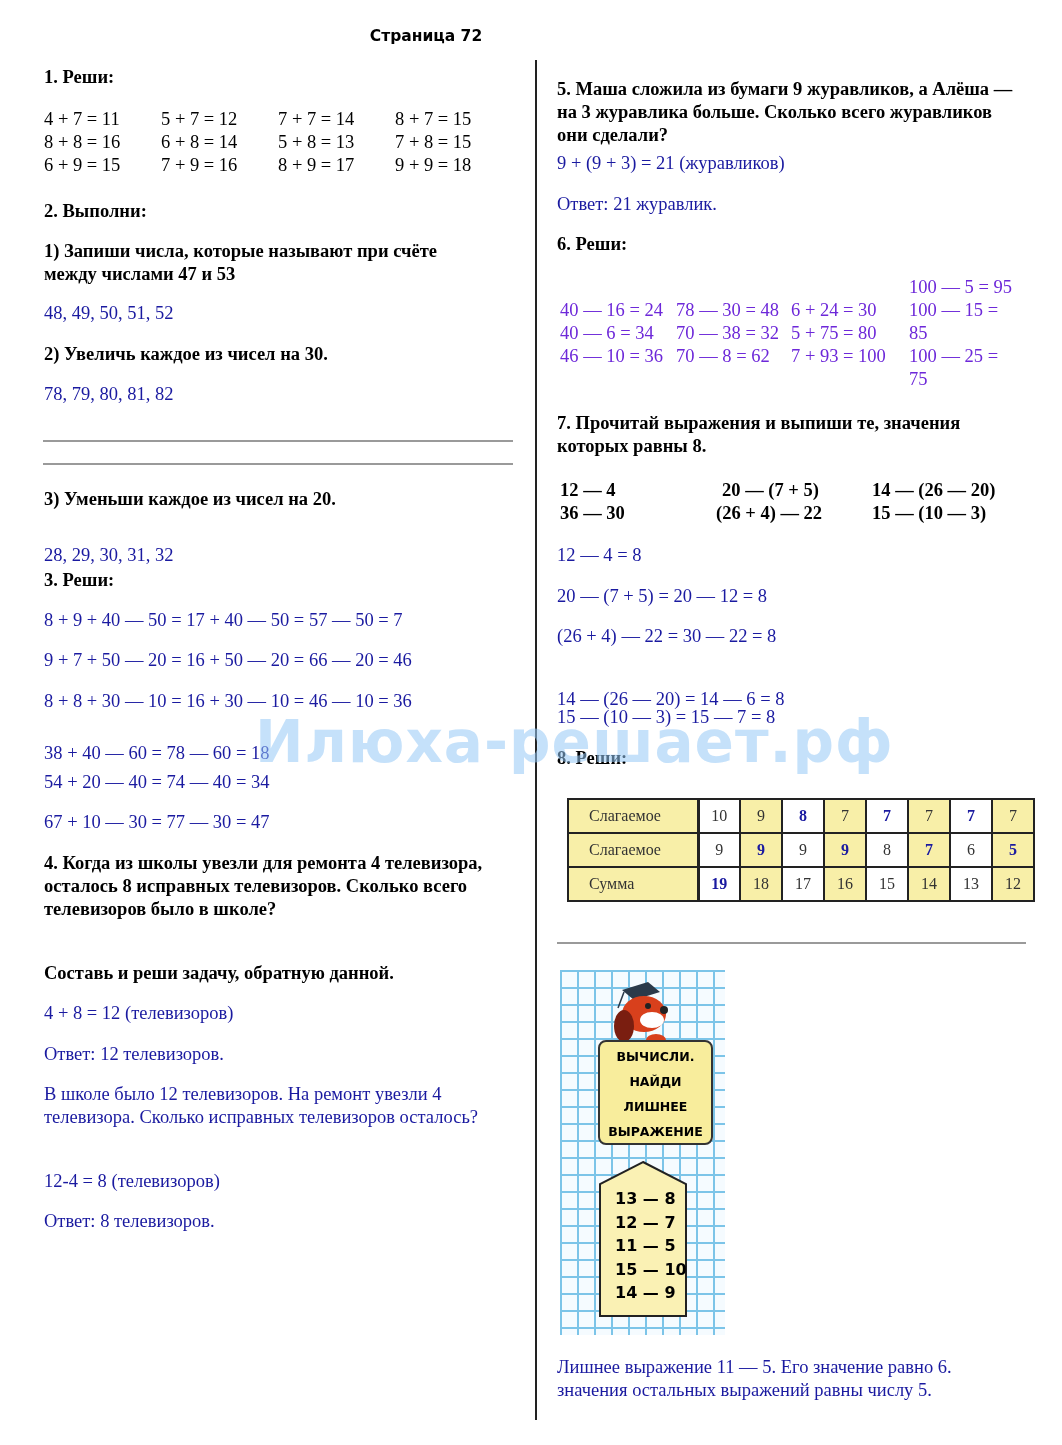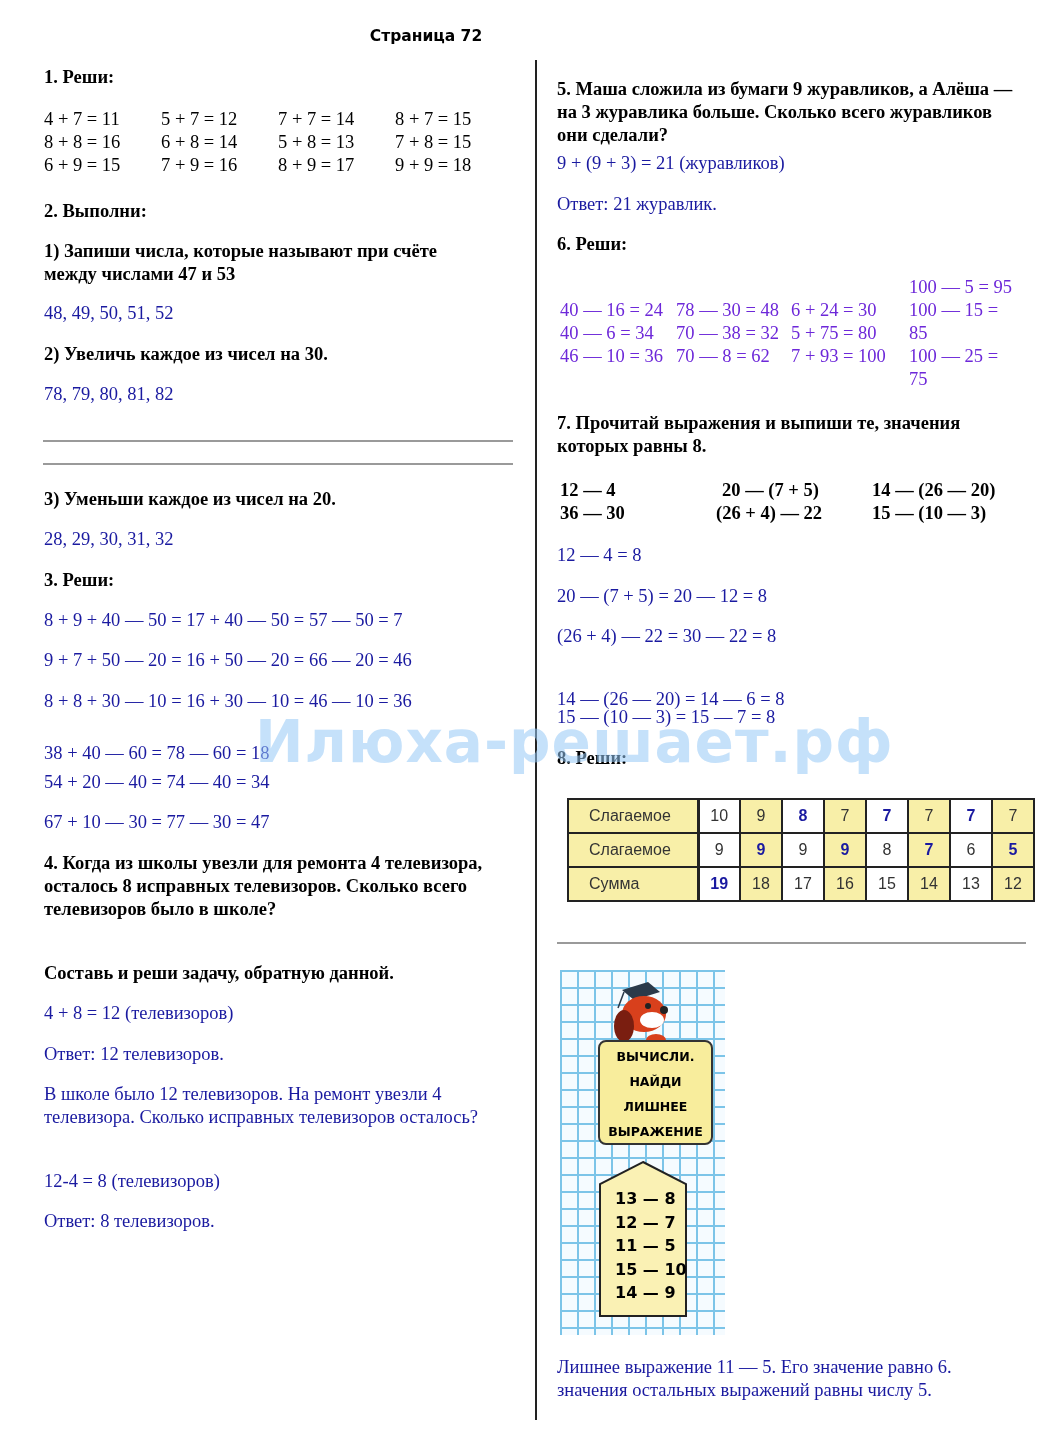--- a/index.html
+++ b/index.html
@@ -14,21 +14,21 @@
   .abs { position: absolute; white-space: nowrap; }
   .h { font-weight: bold; font-size: 18.5px; line-height: 23px; white-space: normal; }
   .ans { color: #1a1aa0; font-size: 18.5px; line-height: 23px; }
   .wrap { white-space: normal; }
   .hr { position: absolute; height: 2px; background: #9a9a9a; }
   .grid4 { display: grid; grid-template-columns: 117px 117px 117px 117px; font-size: 18.5px; line-height: 23px; }
   .grid6 { position: absolute; color: #6d28d9; font-size: 18.5px; line-height: 23px; }
   .boldgrid { display: grid; font-weight: bold; font-size: 18.5px; line-height: 23px; }
   
   .sum-table { position: absolute; left: 567px; top: 798px; border-collapse: collapse;
-    font-family: Liberation Sans, sans-serif; font-size: 16px; border-radius: 15px; }
+    font-family: Liberation Serif, serif; font-size: 16px; border-radius: 15px; }
   .sum-table td { border: 2px solid #222; height: 34px; text-align: center; color: #333; }
   .sum-table td.lbl { width: 130px; text-align: left; padding-left: 20px; background: #f8efa8; color: #333; border-right: 3px solid #222; }
   .sum-table td.c { width: 42px; }
   .sum-table td.w { background: #ffffff; }
   .sum-table td.y { background: #f8efa8; }
   .sum-table td.blue { color: #1a1aa0; font-weight: bold; }
   
   .picture { position: absolute; left: 560px; top: 970px; width: 165px; height: 365px;
     background-color: #f5fbff;
     background-image:
@@ -74,21 +74,21 @@
   <div class="abs ans" style="top:302px;">48, 49, 50, 51, 52</div>
   <div class="abs h" style="top:343px;">2) Увеличь каждое из чисел на 30.</div>
   <div class="abs ans" style="top:383px;">78, 79, 80, 81, 82</div>
 </div>
 
 <div class="hr" style="left:43px; top:440px; width:470px;"></div>
 <div class="hr" style="left:43px; top:463px; width:470px;"></div>
 
 <div class="col col-left">
   <div class="abs h" style="top:488px;">3) Уменьши каждое из чисел на 20.</div>
-  <div class="abs ans" style="top:528px;">28, 29, 30, 31, 32</div>
+  <div class="abs ans" style="top:544px;">28, 29, 30, 31, 32</div>
 
   <div class="abs h" style="top:569px;">3. Реши:</div>
   <div class="abs ans" style="top:609px;">8 + 9 + 40 — 50 = 17 + 40 — 50 = 57 — 50 = 7</div>
   <div class="abs ans" style="top:649px;">9 + 7 + 50 — 20 = 16 + 50 — 20 = 66 — 20 = 46</div>
   <div class="abs ans" style="top:690px;">8 + 8 + 30 — 10 = 16 + 30 — 10 = 46 — 10 = 36</div>
   <div class="abs ans" style="top:730px;margin-top:12px;">38 + 40 — 60 = 78 — 60 = 18</div>
   <div class="abs ans" style="top:771px;">54 + 20 — 40 = 74 — 40 = 34</div>
   <div class="abs ans" style="top:811px;">67 + 10 — 30 = 77 — 30 = 47</div>
 
   <div class="abs h" style="top:852px; width:450px;">4. Когда из школы увезли для ремонта 4 телевизора, осталось 8 исправных телевизоров. Сколько всего телевизоров было в школе?</div>

